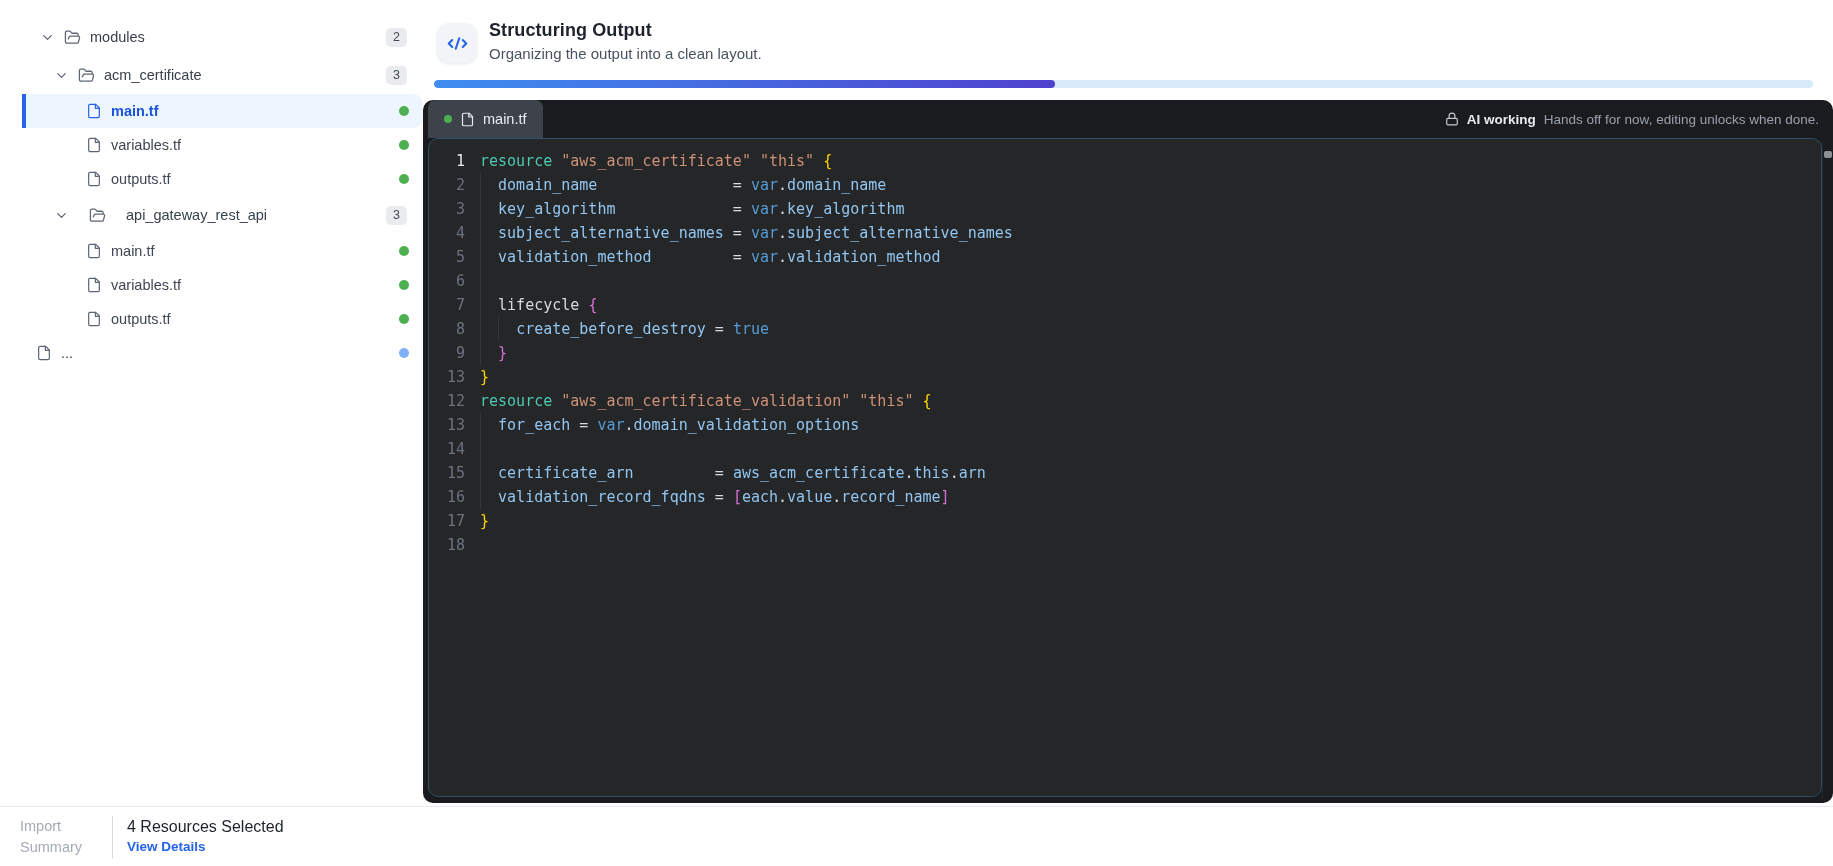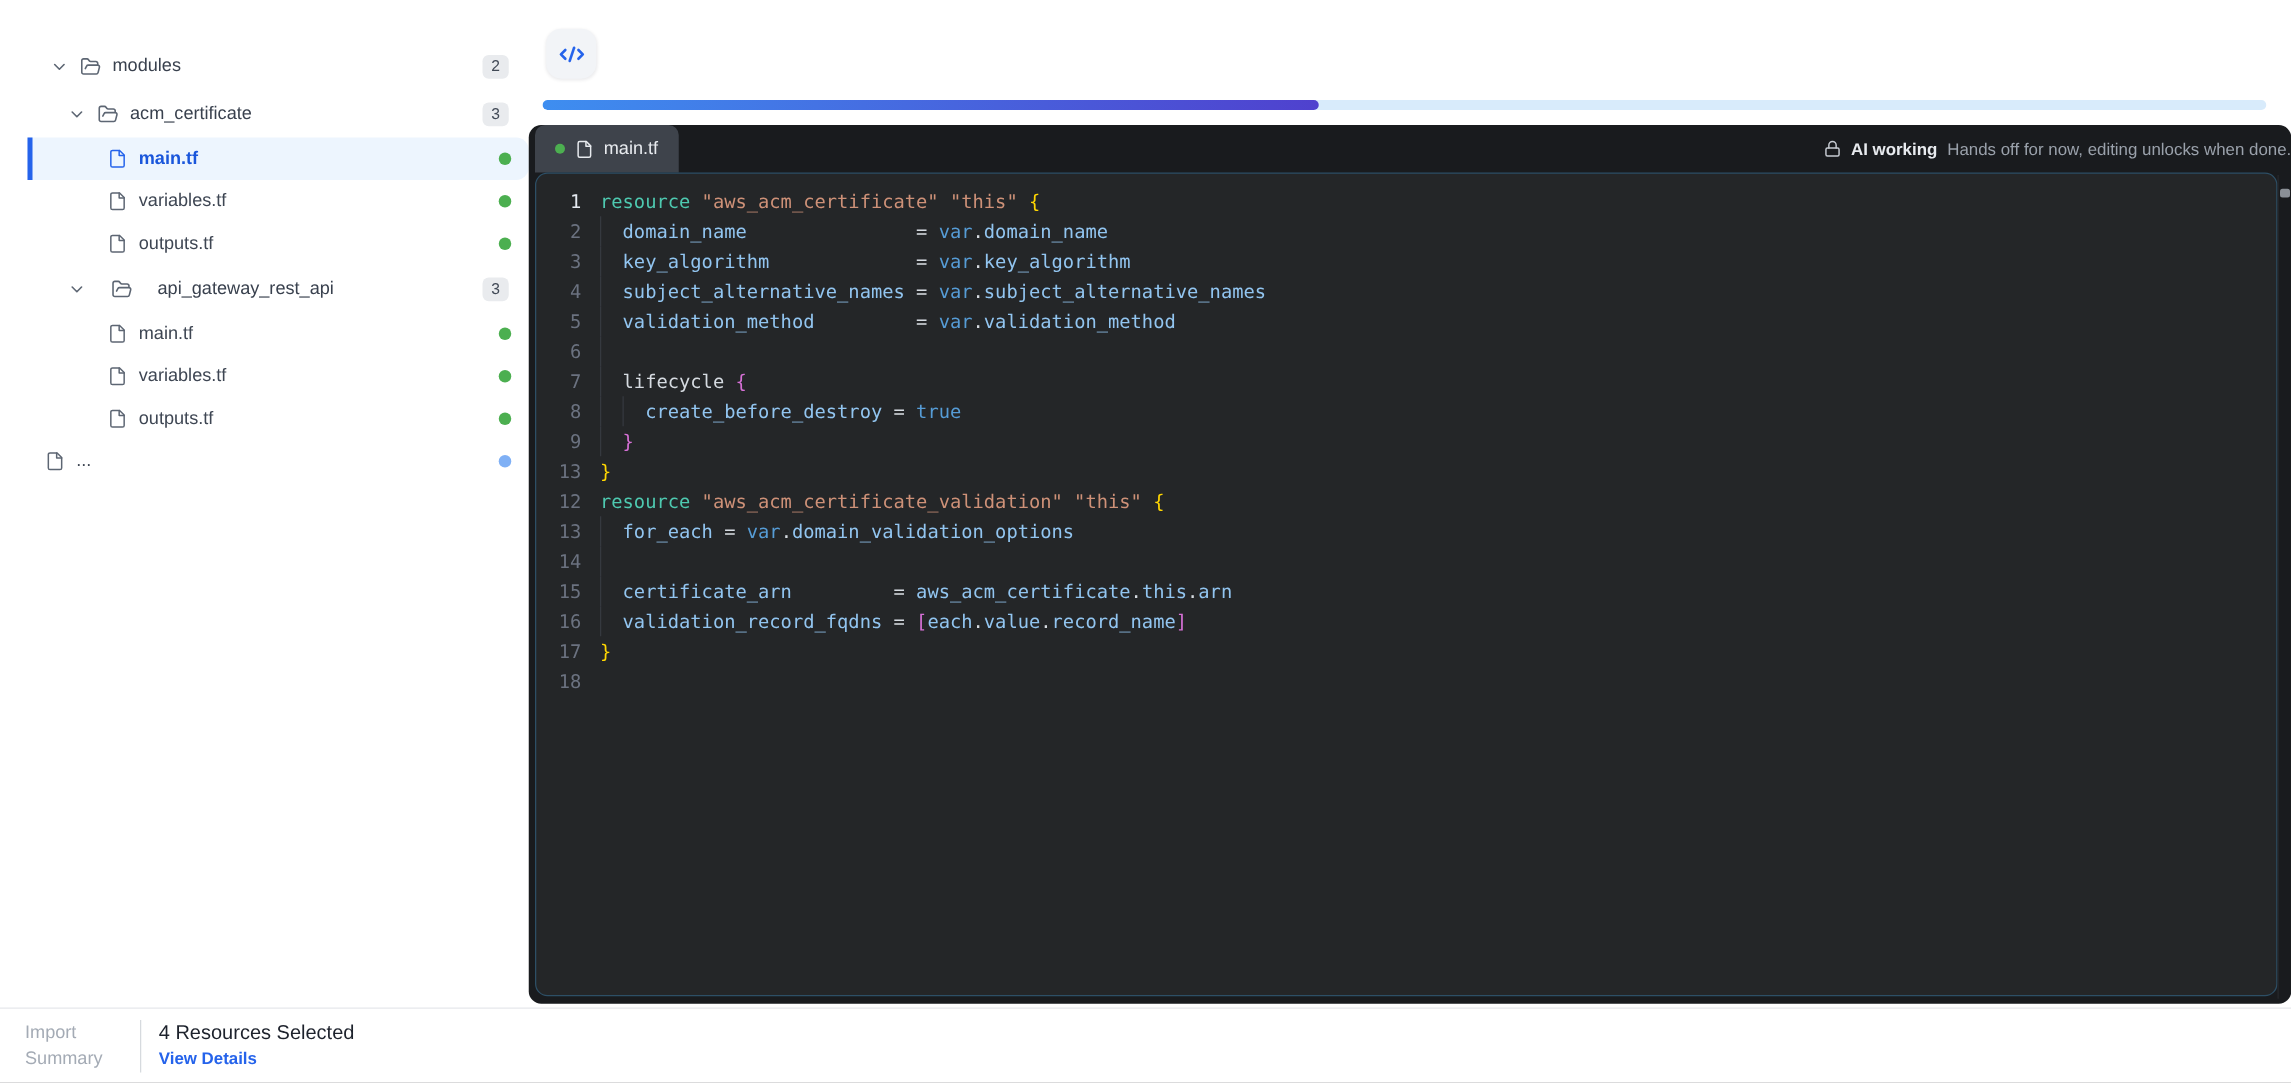--- a/index.html
+++ b/index.html
@@ -1,21 +1,21 @@
 <!DOCTYPE html>
 <html style="--accent-blue: #2563eb; --selected-text: #1a56db; --link-blue: #2563eb; --green-dot: #4caf50; --blue-dot: #7fb0f5; --progress-start: #3e8ef0; --progress-end: #4f41ce; --progress-track: #d8ebfb; --code-plain: #d6dbe1; --code-keyword: #4ec9b0; --code-string: #ce9178; --code-brace1: #ffd602; --code-brace2: #d670d6; --code-ident: #92c5f0; --code-blue: #569cd6;"><head>
 <meta charset="utf-8">
 <style>
   html,body{margin:0;padding:0;background:#fff;}
   .app{position:relative;width:1833px;height:866px;background:#fff;overflow:hidden;
        font-family:"Liberation Sans",sans-serif;-webkit-font-smoothing:antialiased;}
 
   
   .sidebar{position:absolute;left:0;top:0;width:423px;height:806px;background:#fff;
-           box-sizing:border-box;padding-top:34px;}
+           box-sizing:border-box;padding-top:18px;}
   .trow{position:relative;display:flex;align-items:center;box-sizing:border-box;cursor:pointer;}
   .trow.folder{height:38px;}
   .trow.file{height:34px;}
   .trow .tlabel{font-size:14.5px;color:#3e4653;margin-left:9px;}
   .trow.folder .tlabel{color:#39414e;}
   .trow .spacer{flex:1;}
   .chev{display:flex;align-items:center;margin-right:9px;}
   .fold-ic,.file-ic{display:flex;align-items:center;color:#5d6673;}
   .trow .badge{height:19px;min-width:9px;padding:0 6px;margin-right:16px;border-radius:5px;
         background:#e9ebee;color:#414956;font-size:12.5px;display:flex;align-items:center;
@@ -40,21 +40,21 @@
          background:linear-gradient(90deg,var(--progress-start),var(--progress-end));}
 
   
   .panel{position:absolute;left:423px;top:100px;right:0;height:703px;background:#191b1e;
          border-radius:10px;}
   .tabbar{position:relative;height:38px;display:flex;align-items:stretch;padding-left:5px;}
   .tab{display:flex;align-items:center;gap:8px;padding:0 16px;background:#3e434b;
        border-radius:8px 8px 0 0;color:#e8ebef;font-size:14.5px;cursor:pointer;}
   .tab .tdot{width:8px;height:8px;border-radius:50%;background:var(--green-dot);}
   .tab .file-ic{color:#e8ebef;}
-  .locknote{margin-left:auto;display:flex;align-items:center;gap:8px;
+  .locknote{margin-left:auto;display:flex;align-items:center;gap:8px;padding-right:14px;
             font-size:13.5px;color:#9aa1ab;}
   .locknote b{color:#e8ebef;font-weight:700;}
   .lock-ic{display:flex;align-items:center;color:#c6cbd2;}
 
   .codewrap{position:absolute;left:5px;right:11px;top:38px;bottom:6px;background:#242628;
             border:1px solid #2d4f66;border-radius:10px;overflow:hidden;box-sizing:border-box;
             padding-top:10px;cursor:text;}
   .cline{display:flex;height:24px;font-family:"DejaVu Sans Mono",monospace;font-size:15px;
          line-height:24px;}
   .ln{width:36px;flex:none;text-align:right;color:#6b7280;margin-right:15px;
@@ -213,20 +213,24 @@
       </div>
   </aside>
 
   <div class="mainhdr">
     <div class="hicon">
       <svg viewBox="0 0 24 24" width="21" height="21" fill="none" stroke="#2563eb" stroke-width="2.4" stroke-linecap="round" stroke-linejoin="round">
         <path d="m18 16 4-4-4-4"></path>
           <path d="m6 8-4 4 4 4"></path>
           <path d="m14 6-4 12"></path>
       </svg>
+    </div>
+    <div class="htext">
+      <div class="htitle">Structuring Output</div>
+      <div class="hsub">Organizing the output into a clean layout.</div>
     </div>
     <div class="progress">
       <div class="pfill" style="width: 45%;"></div>
     </div>
   </div>
 
   <section class="panel">
     <div class="tabbar">
       <div class="tab">
         <span class="tdot"></span>

